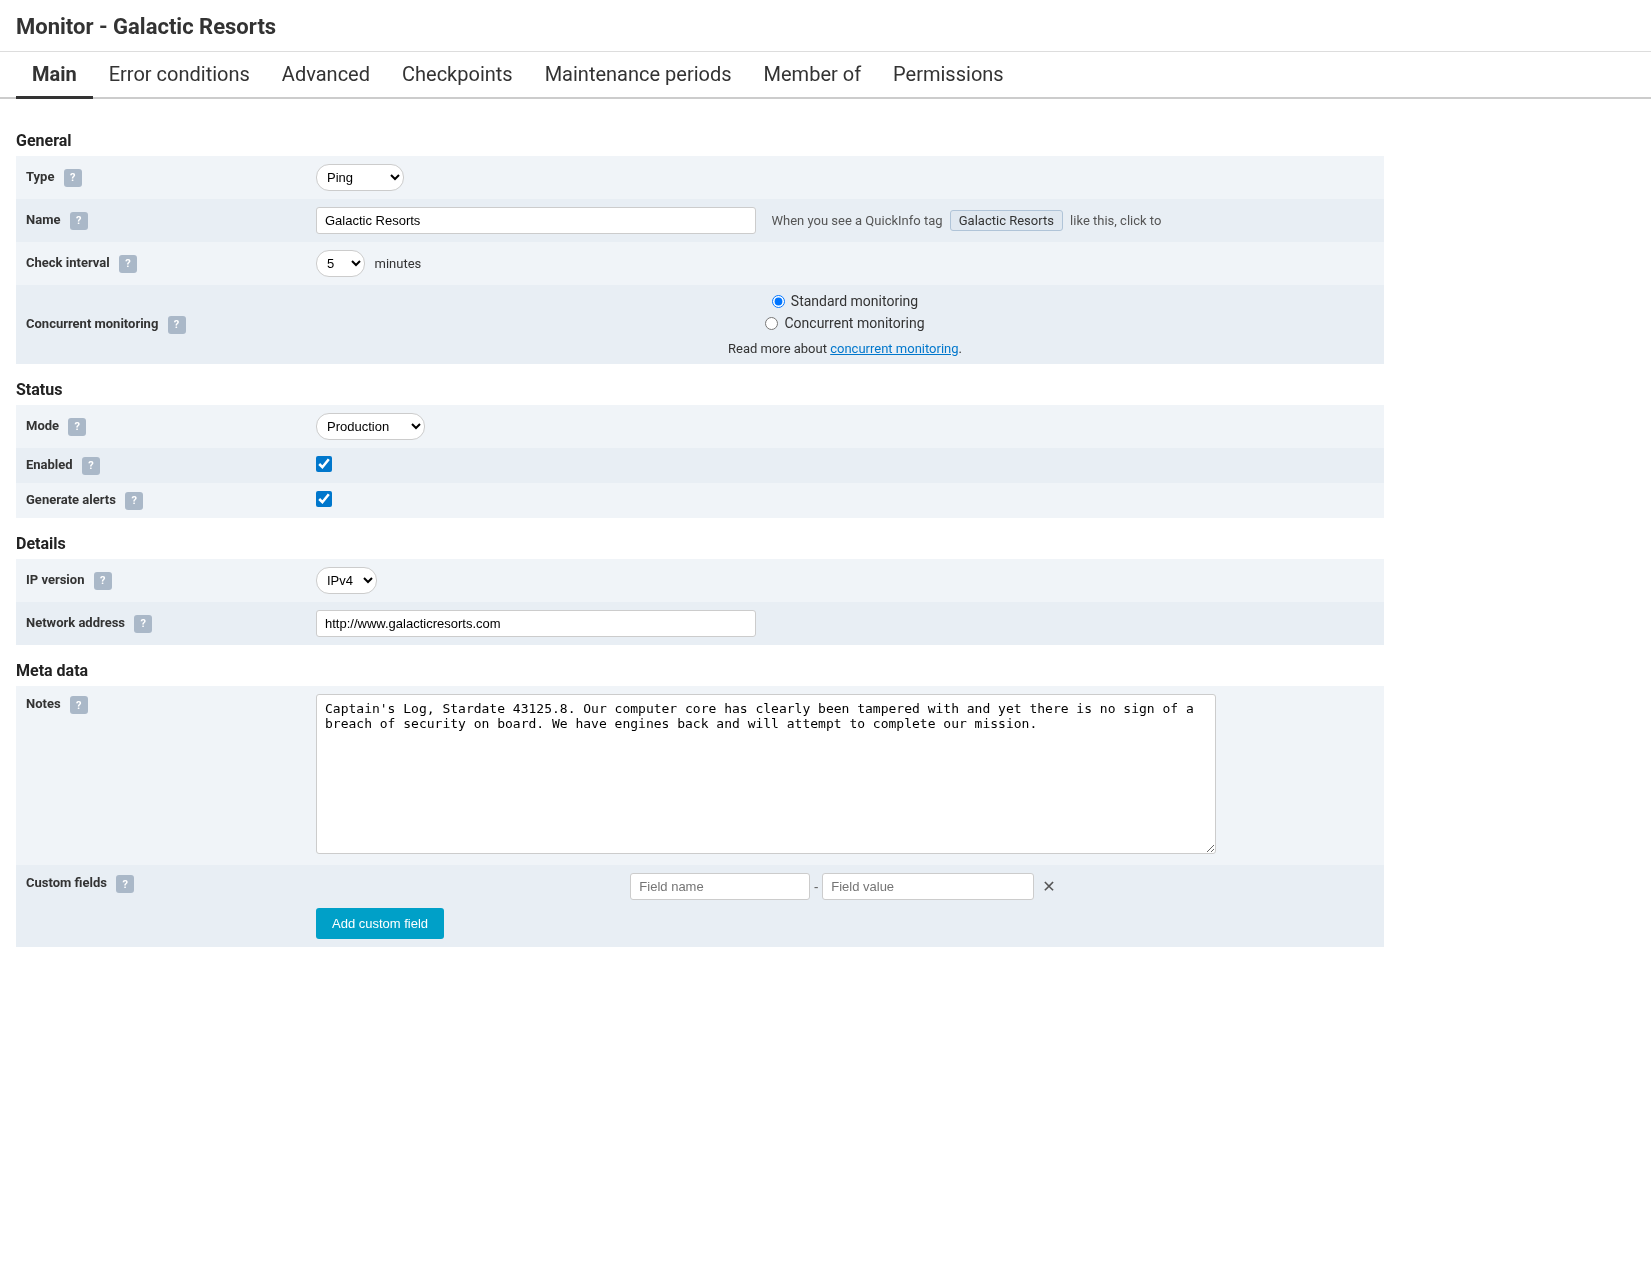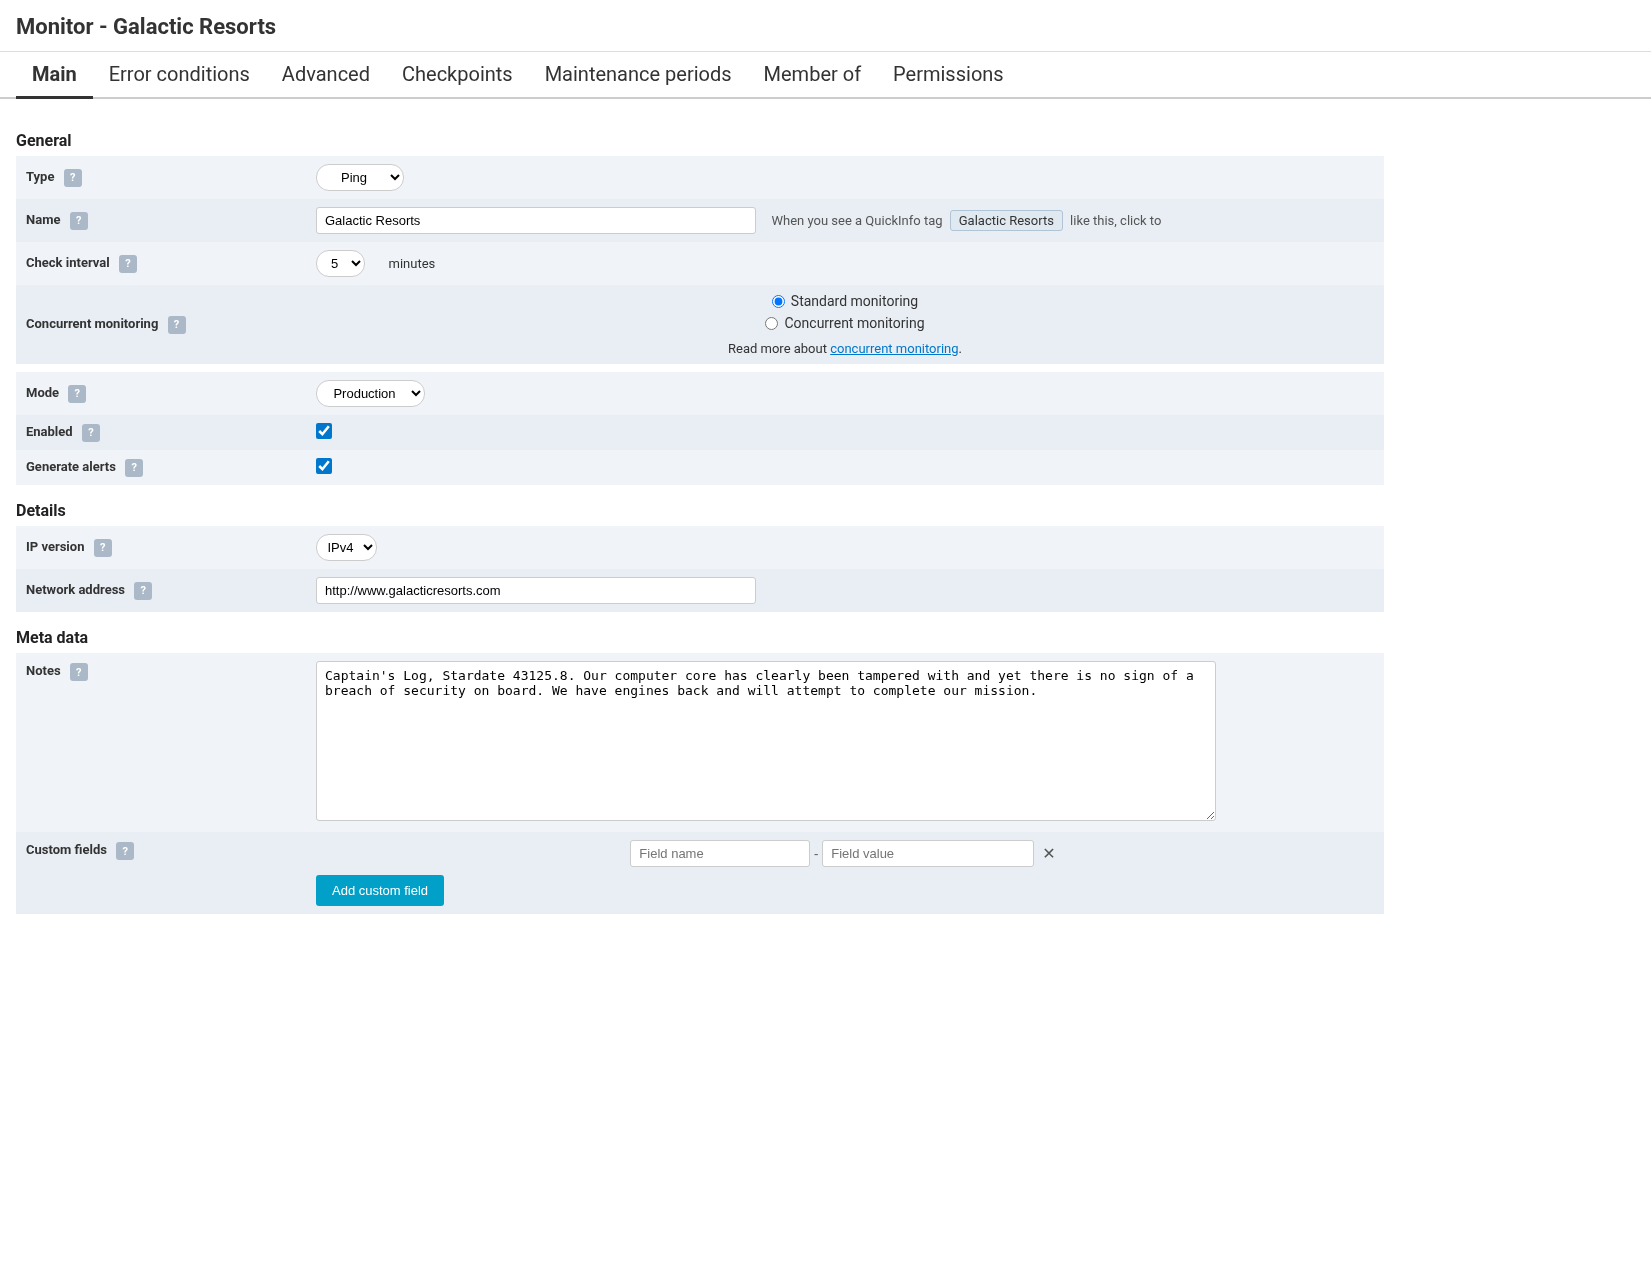--- a/index.html
+++ b/index.html
@@ -88,35 +88,34 @@
       font-size: 13px;
       background: #fff;
     }
     .input-select {
       padding: 4px 6px;
       border: 1px solid #ccc;
       border-radius: 13px;
       font-size: 13px;
       background: #fff;
       cursor: pointer;
-      text-align: center;
     }
     .radio-group {
       display: flex;
       flex-direction: column;
       gap: 6px;
       align-items: center;
     }
     .radio-item {
       display: flex;
       align-items: center;
       gap: 6px;
     }
     .minutes-label {
-      margin-left: 20px;
+      margin-left: 6px;
       font-size: 13px;
     }
     .link {
       color: #0077cc;
       text-decoration: underline;
       cursor: pointer;
     }
     .read-more {
       font-size: 13px;
       margin-top: 4px;
@@ -293,20 +292,21 @@
           <div class="read-more">
             <span>Read more about</span>
             <a class="link">concurrent monitoring</a><span>.</span>
           </div>
         </div>
       </td>
     </tr>
   </tbody>
     </table>
 
+  <div class="section-title">Status</div>
   <table class="form-table">
     <tbody>
         <tr>
       <td class="label-cell">
         <span>Mode</span>
         <span class="help-icon">?</span>
       </td>
       <td class="value-cell">
         <select class="input-select">
           <option selected="">Production</option>

